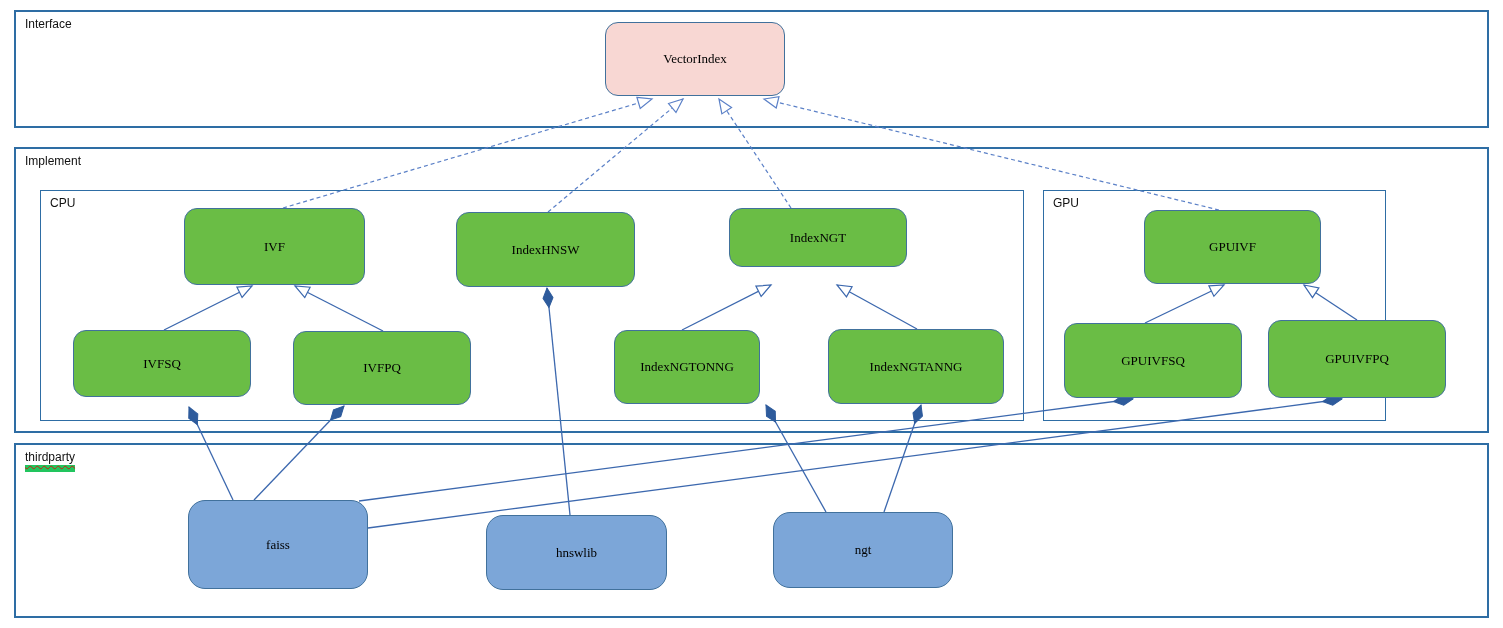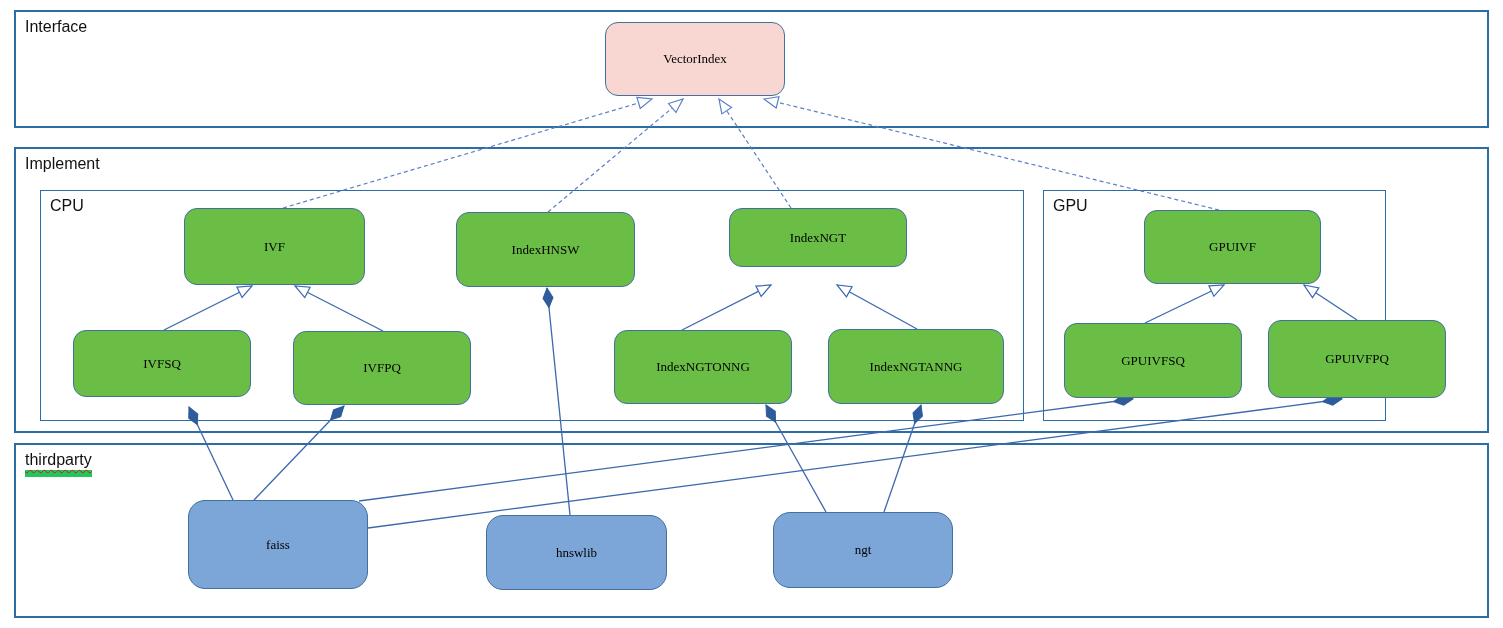--- a/index.html
+++ b/index.html
@@ -7,21 +7,21 @@
   #stage{
     position:relative;width:1503px;height:628px;background:#ffffff;
     font-family:"Liberation Sans",sans-serif;overflow:hidden;
   }
   .container{
     position:absolute;box-sizing:border-box;border:2px solid #2e6da4;
     background:transparent;z-index:1;
   }
   .container.sub{border-width:1.5px;}
   .clabel{
-    position:absolute;top:6px;left:9px;font-size:16px;color:#111;
+    position:absolute;top:6px;left:9px;font-size:12px;color:#111;
     line-height:1.1;white-space:nowrap;
   }
   .clabel.spell-error{
     border-bottom:7px solid #22c55e;
     text-decoration:underline wavy #cf1d0e 1px;
     text-underline-offset:4px;
     padding-bottom:1px;
   }
   .node{
     position:absolute;box-sizing:border-box;display:flex;align-items:center;justify-content:center;
@@ -97,21 +97,21 @@
     </div>
     <div class="node implement" style="left: 705px; top: 208px; width: 178px; height: 59px; margin-left: 24px;">
       <span>IndexNGT</span>
     </div>
     <div class="node implement" style="left: 73px; top: 330px; width: 178px; height: 67px;">
       <span>IVFSQ</span>
     </div>
     <div class="node implement" style="left: 293px; top: 331px; width: 178px; height: 74px;">
       <span>IVFPQ</span>
     </div>
-    <div class="node implement" style="left: 614px; top: 330px; width: 178px; height: 74px;">
+    <div class="node implement" style="left: 614px; top: 330px; width: 146px; height: 74px;">
       <span>IndexNGTONNG</span>
     </div>
     <div class="node implement" style="left: 828px; top: 329px; width: 176px; height: 75px;">
       <span>IndexNGTANNG</span>
     </div>
     <div class="node implement" style="left: 1144px; top: 210px; width: 177px; height: 74px;">
       <span>GPUIVF</span>
     </div>
     <div class="node implement" style="left: 1064px; top: 323px; width: 178px; height: 75px;">
       <span>GPUIVFSQ</span>

